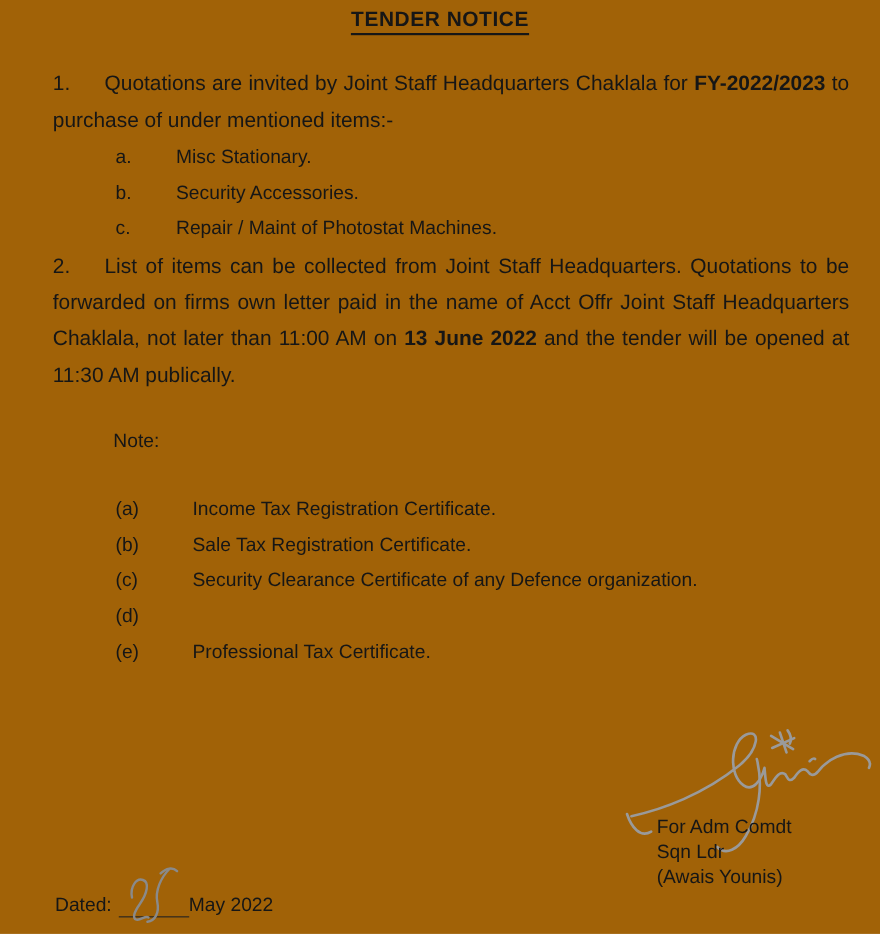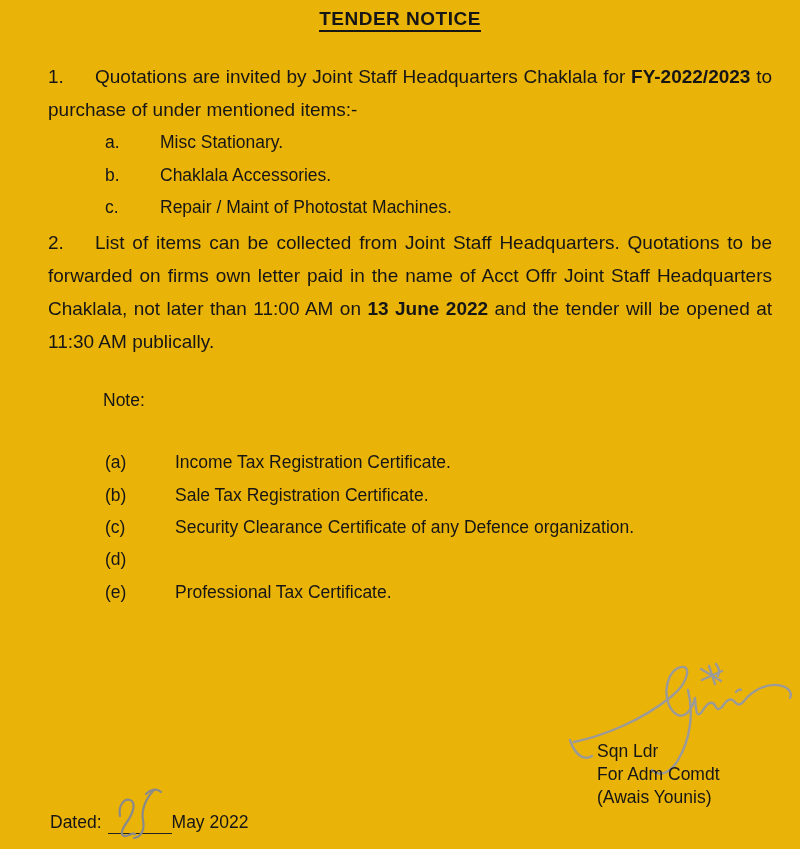--- a/index.html
+++ b/index.html
@@ -2,21 +2,21 @@
 <html><head>
 <meta charset="utf-8">
 <style>
   * { margin: 0; padding: 0; box-sizing: border-box; }
   html, body { background: #e8e8e8; }
   .page {
     position: relative;
     width: 800px;
     height: 849px;
     margin: 0 auto;
-    background: #eab308;
+    background: #a16207;
     font-family: "Liberation Sans", "DejaVu Sans", sans-serif;
     color: #161616;
     overflow: hidden;
   }
   .title {
     position: absolute;
     top: 8px; left: 0; width: 100%;
     text-align: center;
     font-size: 19px;
     font-weight: bold;
@@ -118,21 +118,21 @@
   <div class="para" style="top:60px;">
     <span class="para-number">1.</span><span>Quotations are invited by Joint Staff Headquarters Chaklala for </span><span class="bold">FY-2022/2023</span><span> to purchase of under mentioned items:-</span>
   </div>
 
   <div class="sub-item" style="top:131px;">
     <span class="item-letter">a.</span>
     <span>Misc Stationary.</span>
   </div>
   <div class="sub-item" style="top:164px;">
     <span class="item-letter">b.</span>
-    <span>Chaklala Accessories.</span>
+    <span>Security Accessories.</span>
   </div>
   <div class="sub-item" style="top:196px;">
     <span class="item-letter">c.</span>
     <span>Repair / Maint of Photostat Machines.</span>
   </div>
 
   <div class="para" style="top:226px;">
     <span class="para-number">2.</span><span>List of items can be collected from Joint Staff Headquarters. Quotations to be forwarded on firms own letter paid in the name of Acct Offr Joint Staff Headquarters Chaklala, not later than 11:00 AM on </span><span class="bold">13 June 2022</span><span> and the tender will be opened at 11:30 AM publically.</span>
   </div>
 
@@ -171,22 +171,22 @@
       <path d="M168,36 C170,34 172,33 173,34"></path>
 
       <path d="M134,24 L154,15"></path>
       <path d="M141,10 L147,28"></path>
       <path d="M133,13 L153,25"></path>
       <path d="M148,8 C151,12 152,16 150,20"></path>
     </g>
   </svg>
 
   <div class="signature-block">
+    <div>For Adm Comdt</div>
     <div>Sqn Ldr</div>
-    <div>For Adm Comdt</div>
     <div>(Awais Younis)</div>
   </div>
 
   <div class="dated-row">
     <span class="dated-label">Dated:</span>
     <span class="dated-underline">
       <svg class="handwritten-day-svg" viewBox="0 0 58 54">
         <title>25</title>
         <g fill="none" stroke="#8a8a8a" stroke-width="2.2" stroke-linecap="round" stroke-linejoin="round">
 

